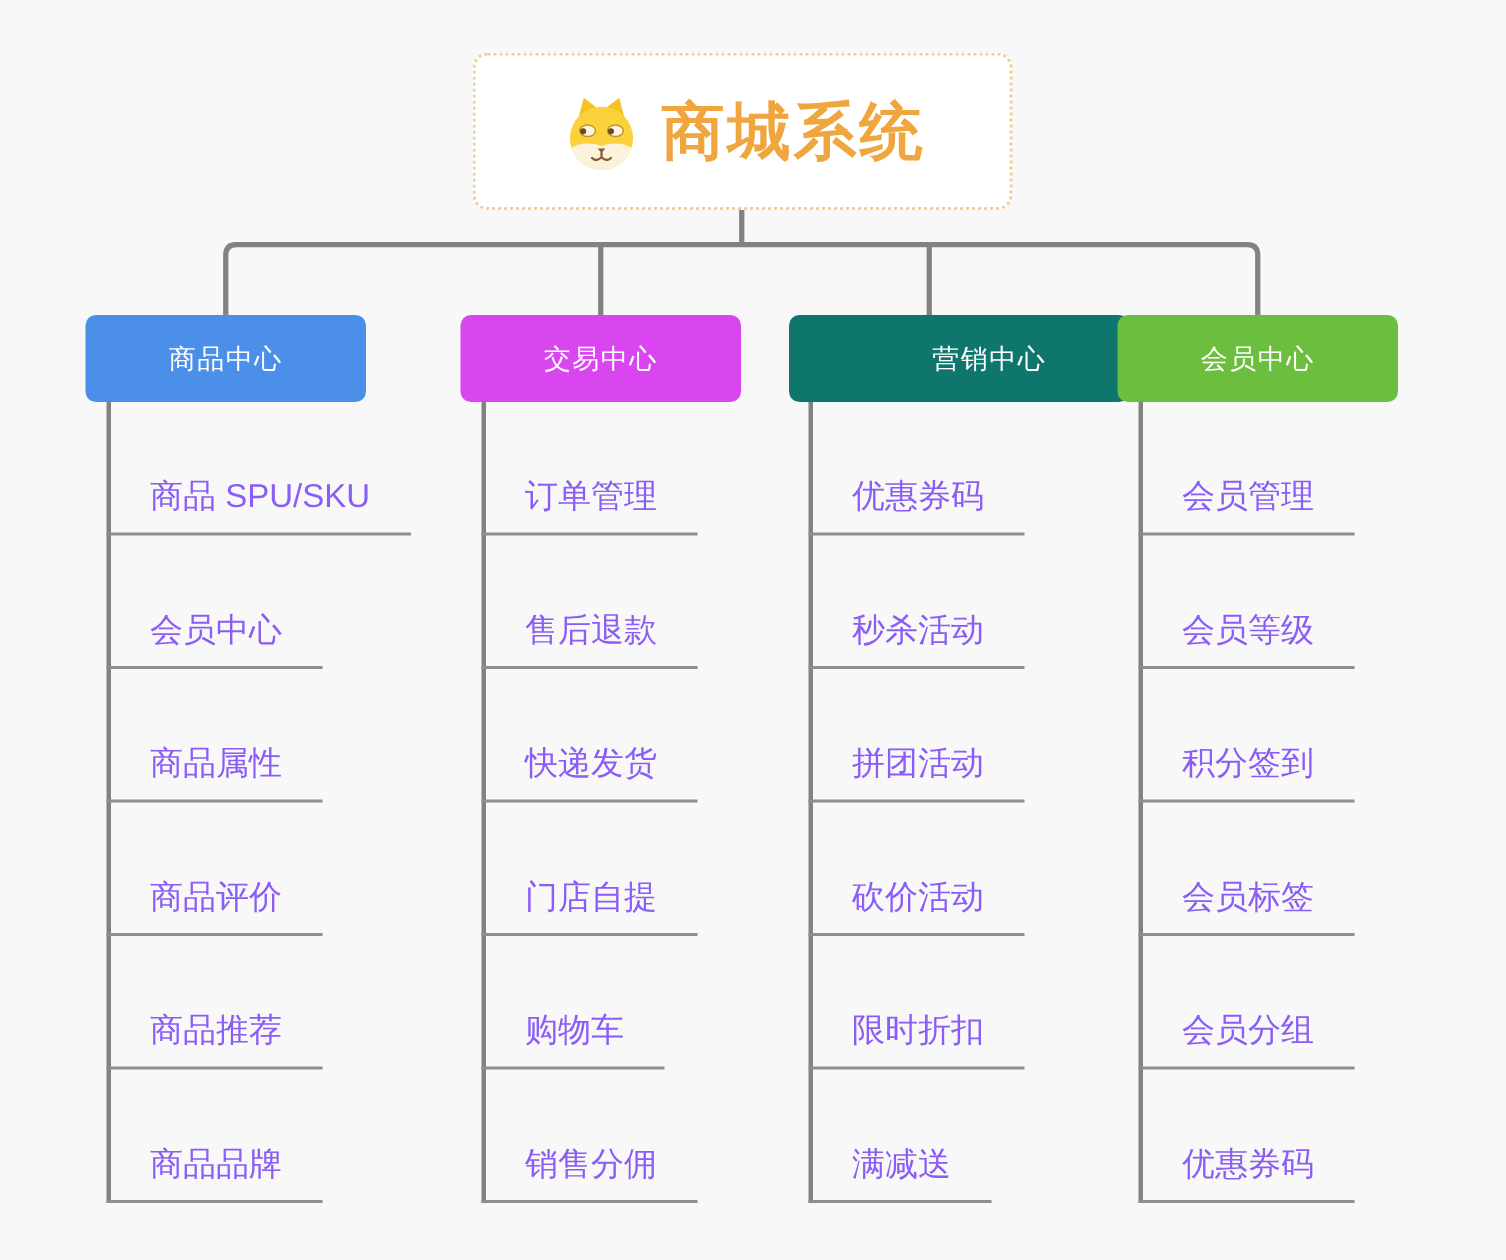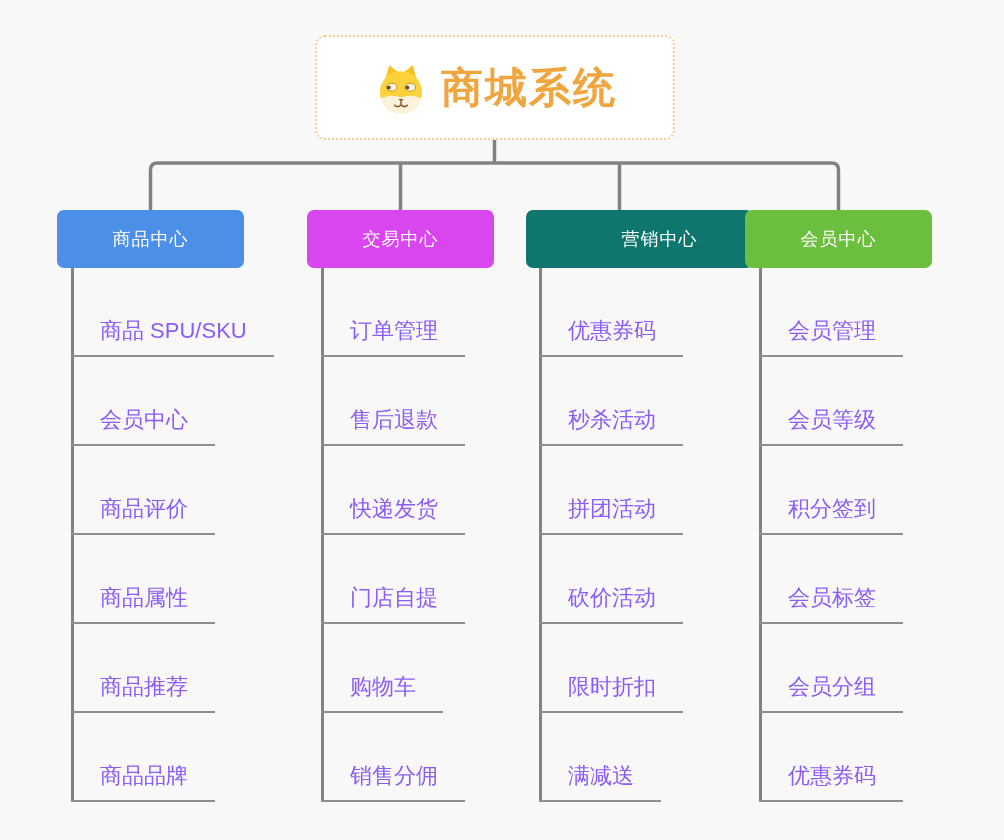--- a/index.html
+++ b/index.html
@@ -116,26 +116,26 @@
   <div class="trunk t3"></div>
 
   <div class="children c0">
     <div class="child-row">
         <span class="child">商品 SPU/SKU</span>
       </div>
     <div class="child-row">
         <span class="child">会员中心</span>
       </div>
     <div class="child-row">
+        <span class="child">商品属性</span>
+      </div>
+    <div class="child-row">
         <span class="child">商品评价</span>
       </div>
     <div class="child-row">
-        <span class="child">商品属性</span>
-      </div>
-    <div class="child-row">
         <span class="child">商品推荐</span>
       </div>
     <div class="child-row">
         <span class="child">商品品牌</span>
       </div>
   </div>
 
   <div class="children c1">
     <div class="child-row">
         <span class="child">订单管理</span>

